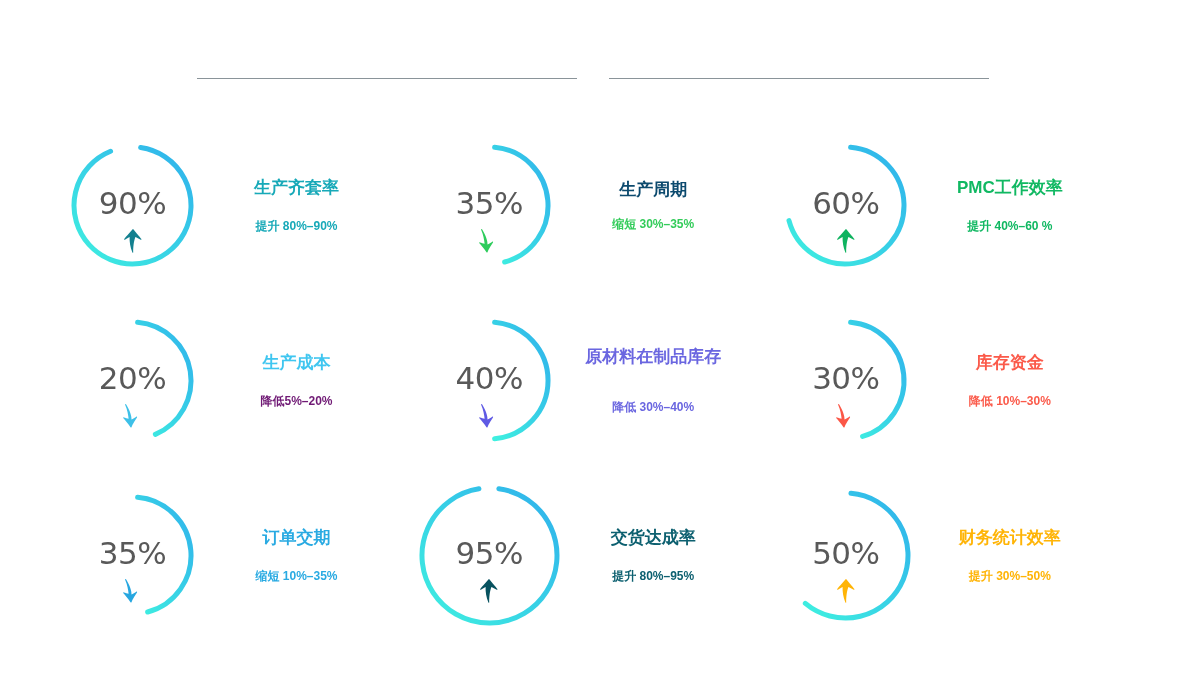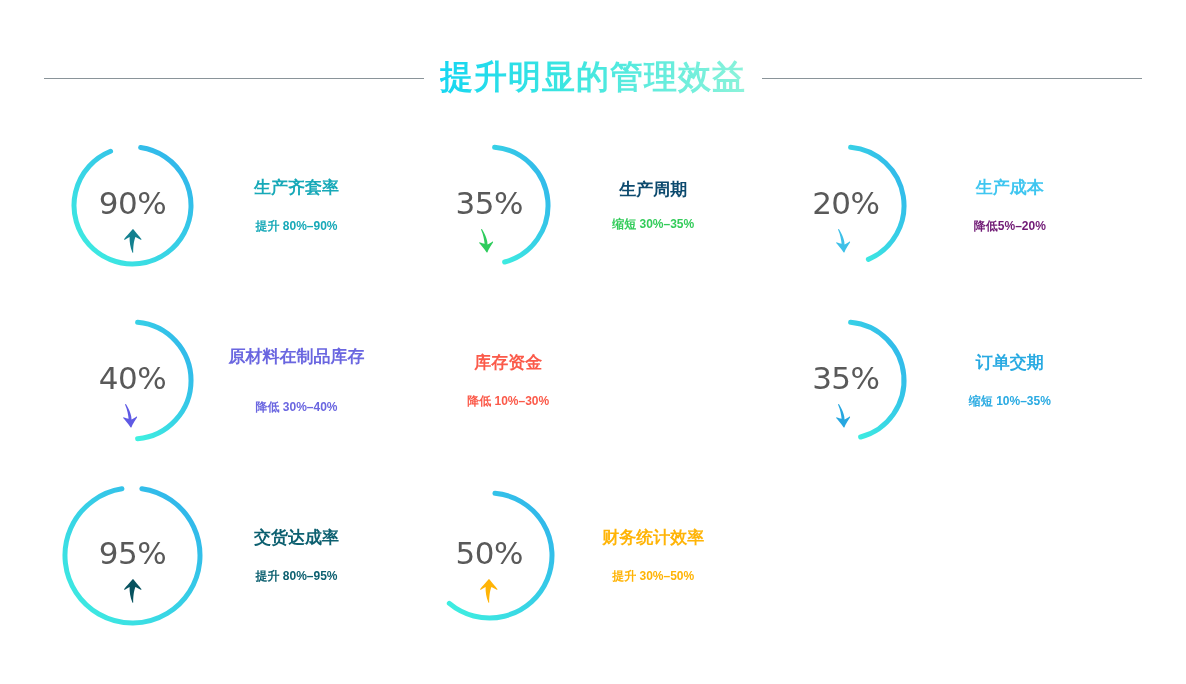--- a/index.html
+++ b/index.html
@@ -128,21 +128,20 @@
     font-weight: bold;
     white-space: nowrap;
     line-height: 1;
   }
 </style>
 </head>
 <body>
 
 <div class="title-bar">
   <div class="rule left"></div>
-  <div class="page-title">提升明显的管理效益</div>
   <div class="rule right"></div>
 </div>
 
 <div class="grid" id="grid">
     <div class="card">
       <div class="donut">
         <svg viewBox="0 0 145 145">
           <defs>
             <linearGradient id="rg0" x1="1" y1="0" x2="0" y2="1">
               <stop offset="0%" stop-color="#2fb0ec"></stop>
@@ -179,20 +178,41 @@
       </div>
       <div class="texts">
         <div class="label" style="color: #0c4a6e;">生产周期</div>
         <div class="sub" style="color: rgb(51, 204, 90); margin-top: 20px;">缩短 30%–35%</div>
       </div>
     </div>
     <div class="card">
       <div class="donut">
         <svg viewBox="0 0 145 145">
           <defs>
+            <linearGradient id="rg2" x1="1" y1="0" x2="0" y2="1">
+              <stop offset="0%" stop-color="#2fb0ec"></stop>
+              <stop offset="100%" stop-color="#3ff0e0"></stop>
+            </linearGradient>
+          </defs>
+          <path d="M 77.60 14.22 A 58.5 58.5 0 1 1 15.99 87.64" fill="none" stroke="url(#rg2)" stroke-width="5" stroke-linecap="round"></path>
+        </svg>
+        <div class="value">60%</div>
+        <svg class="arrow" viewBox="0 0 22 26">
+          <path d="M11 1 C11 1 3.2 9.6 2.2 11.0 C1.9 11.5 2.4 12.0 2.9 11.7 C4.3 11.0 6.6 9.6 7.6 9.0 C7.4 13.0 8.2 19.5 10.4 24.5 C10.6 25.0 11.2 24.9 11.2 24.4 C11.1 19.4 11.9 12.6 13.4 9.1 C14.6 9.7 17.0 11.0 18.7 11.8 C19.2 12.0 19.7 11.5 19.4 11.0 C18.3 9.5 11 1 11 1 Z" fill="#0fb35f"></path>
+        </svg>
+      </div>
+      <div class="texts">
+        <div class="label" style="color: rgb(16, 184, 98);">PMC工作效率</div>
+        <div class="sub" style="color: rgb(16, 184, 98);">提升 40%–60 %</div>
+      </div>
+    </div>
+    <div class="card">
+      <div class="donut">
+        <svg viewBox="0 0 145 145">
+          <defs>
             <linearGradient id="rg3" x1="1" y1="0" x2="0" y2="1">
               <stop offset="0%" stop-color="#2fb0ec"></stop>
               <stop offset="100%" stop-color="#3ff0e0"></stop>
             </linearGradient>
           </defs>
           <path d="M 77.60 14.22 A 58.5 58.5 0 0 1 95.36 126.35" fill="none" stroke="url(#rg3)" stroke-width="5" stroke-linecap="round"></path>
         </svg>
         <div class="value">20%</div>
         <svg class="arrow" viewBox="0 0 22 26">
           <path d="M4.0 1.2 C4.0 1.2 8.0 7.2 9.2 13.2 C9.4 14.2 9.5 15.5 9.5 16.6 C10.8 15.8 13.0 14.4 14.3 13.7 C14.8 13.4 15.3 13.9 15.0 14.4 C14.0 15.9 10.5 21.0 9.6 24.0 C9.4 24.6 8.8 24.7 8.5 24.2 C7.0 21.9 3.0 17.0 1.4 15.3 C1.0 14.9 1.4 14.2 2.0 14.4 C3.3 14.8 5.3 15.4 6.6 15.8 C6.3 12.3 5.3 6.3 3.2 2.0 C2.9 1.4 3.6 0.8 4.0 1.2 Z" fill="#3ec0e8"></path>
@@ -218,20 +238,35 @@
         <svg class="arrow" viewBox="0 0 22 26">
           <path d="M4.0 1.2 C4.0 1.2 8.0 7.2 9.2 13.2 C9.4 14.2 9.5 15.5 9.5 16.6 C10.8 15.8 13.0 14.4 14.3 13.7 C14.8 13.4 15.3 13.9 15.0 14.4 C14.0 15.9 10.5 21.0 9.6 24.0 C9.4 24.6 8.8 24.7 8.5 24.2 C7.0 21.9 3.0 17.0 1.4 15.3 C1.0 14.9 1.4 14.2 2.0 14.4 C3.3 14.8 5.3 15.4 6.6 15.8 C6.3 12.3 5.3 6.3 3.2 2.0 C2.9 1.4 3.6 0.8 4.0 1.2 Z" fill="#5f5ae4"></path>
         </svg>
       </div>
       <div class="texts">
         <div class="label" style="color: rgb(106, 102, 224);">原材料在制品库存</div>
         <div class="sub" style="color: rgb(106, 102, 224); margin-top: 36px;">降低 30%–40%</div>
       </div>
     </div>
     <div class="card">
+      <div class="donut">
+        <svg viewBox="0 0 145 145">
+          <defs>
+            <linearGradient id="rg5" x1="1" y1="0" x2="0" y2="1">
+              <stop offset="0%" stop-color="#2fb0ec"></stop>
+              <stop offset="100%" stop-color="#3ff0e0"></stop>
+            </linearGradient>
+          </defs>
+          <path d="M 77.60 14.22 A 58.5 58.5 0 0 1 89.60 128.44" fill="none" stroke="url(#rg5)" stroke-width="5" stroke-linecap="round"></path>
+        </svg>
+        <div class="value">30%</div>
+        <svg class="arrow" viewBox="0 0 22 26">
+          <path d="M4.0 1.2 C4.0 1.2 8.0 7.2 9.2 13.2 C9.4 14.2 9.5 15.5 9.5 16.6 C10.8 15.8 13.0 14.4 14.3 13.7 C14.8 13.4 15.3 13.9 15.0 14.4 C14.0 15.9 10.5 21.0 9.6 24.0 C9.4 24.6 8.8 24.7 8.5 24.2 C7.0 21.9 3.0 17.0 1.4 15.3 C1.0 14.9 1.4 14.2 2.0 14.4 C3.3 14.8 5.3 15.4 6.6 15.8 C6.3 12.3 5.3 6.3 3.2 2.0 C2.9 1.4 3.6 0.8 4.0 1.2 Z" fill="#fb5747"></path>
+        </svg>
+      </div>
       <div class="texts">
         <div class="label" style="color: rgb(251, 90, 74);">库存资金</div>
         <div class="sub" style="color: rgb(251, 90, 74);">降低 10%–30%</div>
       </div>
     </div>
     <div class="card">
       <div class="donut">
         <svg viewBox="0 0 145 145">
           <defs>
             <linearGradient id="rg6" x1="1" y1="0" x2="0" y2="1">

